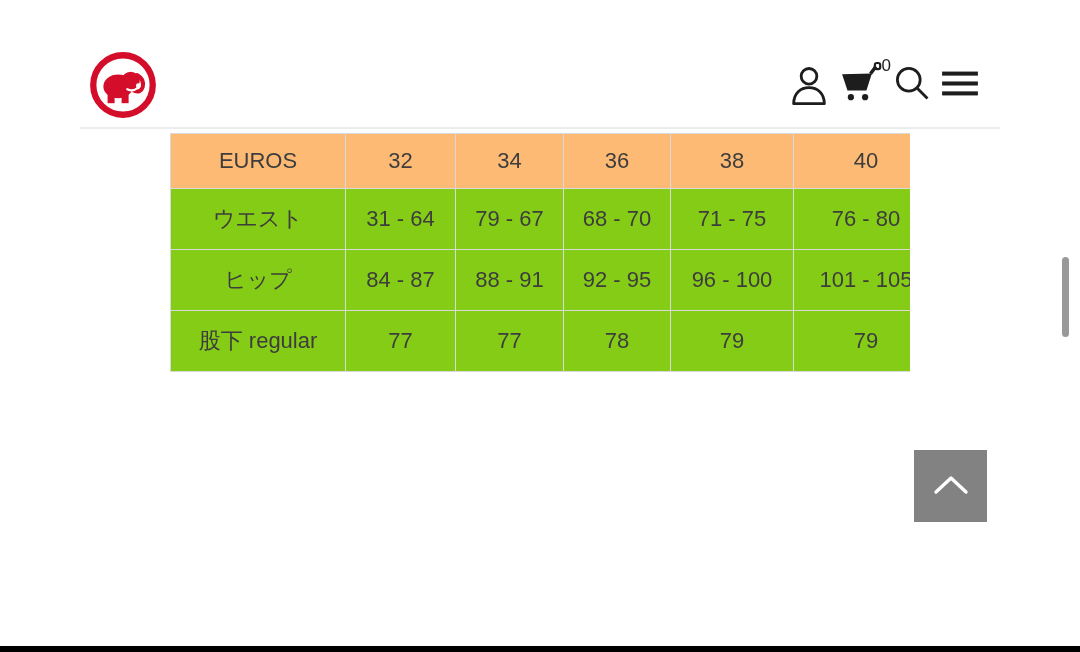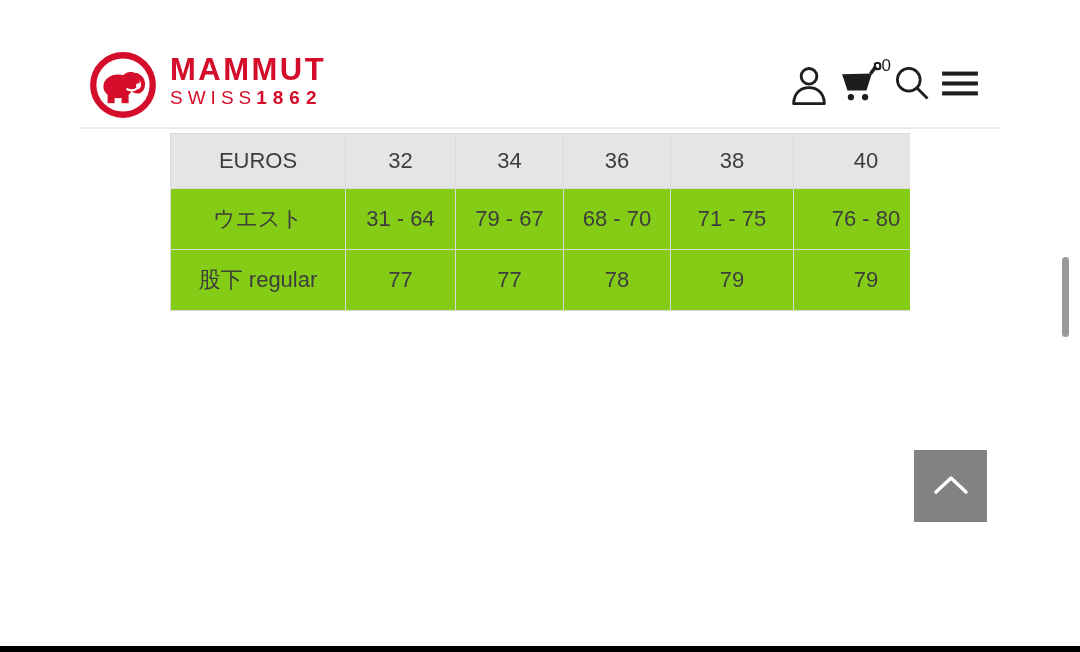--- a/index.html
+++ b/index.html
@@ -95,21 +95,21 @@
     border: 1px solid #d9d9d9;
     text-align: center;
     vertical-align: middle;
     font-size: 22px;
     color: #3d3d3d;
     background: #84cc16;
     height: 61px;
     white-space: nowrap;
   }
   table.size-chart tr.shaded td {
-    background: #e5e5e5;
+    background: #fdba74;
     height: 55px;
   }
 
   
   .scroll-top {
     position: absolute;
     left: 914px;
     top: 450px;
     width: 73px;
     height: 72px;
@@ -153,24 +153,20 @@
       <svg class="logo-emblem" viewBox="0 0 100 100">
         <circle cx="50" cy="50" r="42.5" fill="none" stroke="#d40d2a" stroke-width="9"></circle>
         <ellipse cx="43" cy="52" rx="21" ry="17" fill="#d40d2a"></ellipse>
         <circle cx="61" cy="44" r="13" fill="#d40d2a"></circle>
         <rect x="28" y="58" width="10" height="18" fill="#d40d2a"></rect>
         <rect x="48" y="58" width="10" height="18" fill="#d40d2a"></rect>
         <path d="M70 36 Q81 42 78 53 Q75 62 66 58" fill="none" stroke="#d40d2a" stroke-width="6" stroke-linecap="round"></path>
         <path d="M56 56 Q65 60 71 54" fill="none" stroke="#ffffff" stroke-width="3" stroke-linecap="round"></path>
         <circle cx="72" cy="51" r="3.5" fill="#ffffff"></circle>
       </svg>
-    </span>
-    <span class="wordmark">
-      <span class="brand-name">MAMMUT</span>
-      <span class="brand-tagline"><span>SWISS</span><span class="yr">1862</span></span>
     </span>
   </a>
 
   <button class="icon-btn btn-account">
     <span>
       <svg width="40" height="44" viewBox="0 0 24 26">
         <circle cx="12" cy="7.8" r="4.7" fill="none" stroke="#1d1d1d" stroke-width="1.7"></circle>
         <path d="M2.8 24.2 C2.8 17.8 7 14.6 12 14.6 C17 14.6 21.2 17.8 21.2 24.2 Z" fill="none" stroke="#1d1d1d" stroke-width="1.7" stroke-linejoin="round"></path>
       </svg>
     </span>
@@ -231,20 +227,28 @@
           </tr>
           <tr>
             <td>ウエスト</td>
             <td>31 - 64</td>
             <td>79 - 67</td>
             <td>68 - 70</td>
             <td>71 - 75</td>
             <td>76 - 80</td>
           </tr>
           <tr>
+            <td>ヒップ</td>
+            <td>84 - 87</td>
+            <td>88 - 91</td>
+            <td>92 - 95</td>
+            <td>96 - 100</td>
+            <td>101 - 105</td>
+          </tr>
+          <tr>
             <td>股下 regular</td>
             <td>77</td>
             <td>77</td>
             <td>78</td>
             <td>79</td>
             <td>79</td>
           </tr>
         </tbody>
     </table>
   </div>

